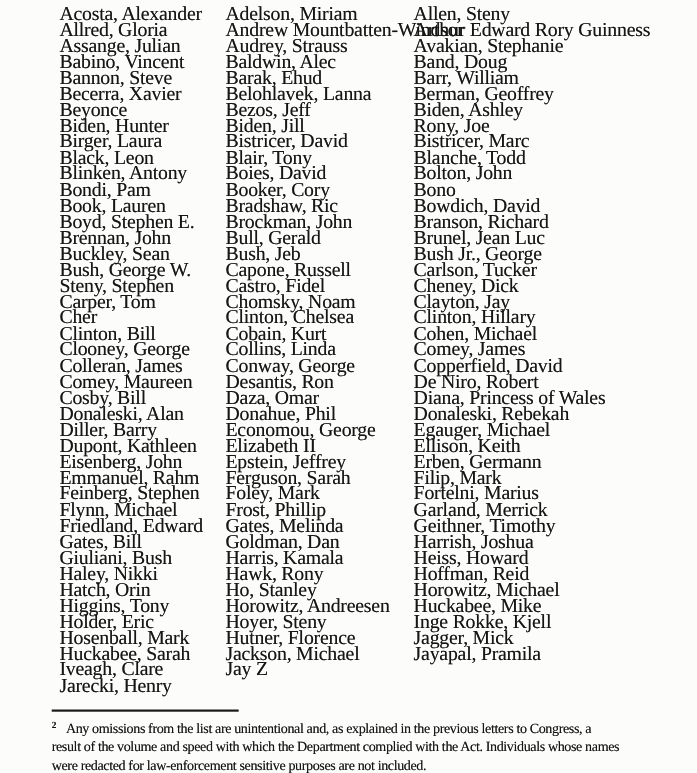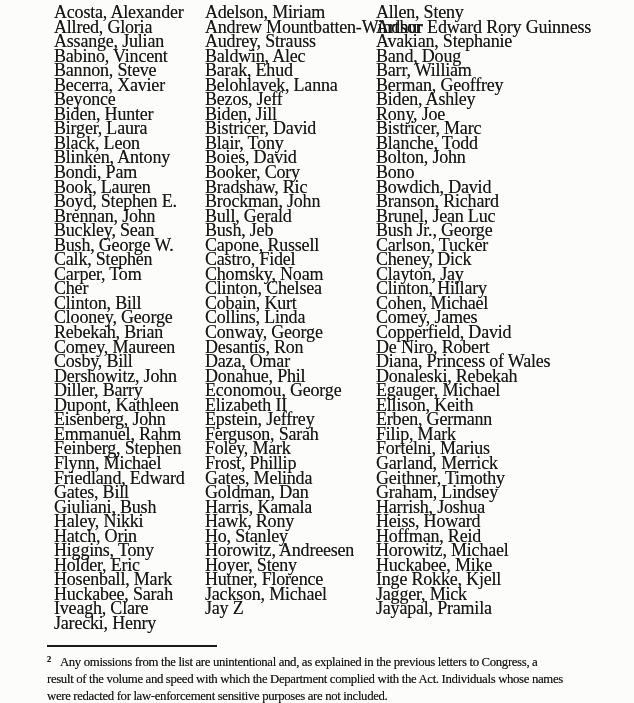--- a/index.html
+++ b/index.html
@@ -72,29 +72,29 @@
       <div class="name-row">Biden, Hunter</div>
       <div class="name-row">Birger, Laura</div>
       <div class="name-row">Black, Leon</div>
       <div class="name-row">Blinken, Antony</div>
       <div class="name-row">Bondi, Pam</div>
       <div class="name-row">Book, Lauren</div>
       <div class="name-row">Boyd, Stephen E.</div>
       <div class="name-row">Brennan, John</div>
       <div class="name-row">Buckley, Sean</div>
       <div class="name-row">Bush, George W.</div>
-      <div class="name-row">Calk, Stephen</div>
+      <div class="name-row">Steny, Stephen</div>
       <div class="name-row">Carper, Tom</div>
       <div class="name-row">Cher</div>
       <div class="name-row">Clinton, Bill</div>
       <div class="name-row">Clooney, George</div>
-      <div class="name-row">Rebekah, Brian</div>
+      <div class="name-row">Colleran, James</div>
       <div class="name-row">Comey, Maureen</div>
       <div class="name-row">Cosby, Bill</div>
-      <div class="name-row">Dershowitz, John</div>
+      <div class="name-row">Donaleski, Alan</div>
       <div class="name-row">Diller, Barry</div>
       <div class="name-row">Dupont, Kathleen</div>
       <div class="name-row">Eisenberg, John</div>
       <div class="name-row">Emmanuel, Rahm</div>
       <div class="name-row">Feinberg, Stephen</div>
       <div class="name-row">Flynn, Michael</div>
       <div class="name-row">Friedland, Edward</div>
       <div class="name-row">Gates, Bill</div>
       <div class="name-row">Giuliani, Bush</div>
       <div class="name-row">Haley, Nikki</div>
@@ -181,21 +181,20 @@
       <div class="name-row">De Niro, Robert</div>
       <div class="name-row">Diana, Princess of Wales</div>
       <div class="name-row">Donaleski, Rebekah</div>
       <div class="name-row">Egauger, Michael</div>
       <div class="name-row">Ellison, Keith</div>
       <div class="name-row">Erben, Germann</div>
       <div class="name-row">Filip, Mark</div>
       <div class="name-row">Fortelni, Marius</div>
       <div class="name-row">Garland, Merrick</div>
       <div class="name-row">Geithner, Timothy</div>
-      <div class="name-row">Graham, Lindsey</div>
       <div class="name-row">Harrish, Joshua</div>
       <div class="name-row">Heiss, Howard</div>
       <div class="name-row">Hoffman, Reid</div>
       <div class="name-row">Horowitz, Michael</div>
       <div class="name-row">Huckabee, Mike</div>
       <div class="name-row">Inge Rokke, Kjell</div>
       <div class="name-row">Jagger, Mick</div>
       <div class="name-row">Jayapal, Pramila</div>
     </div>
 

